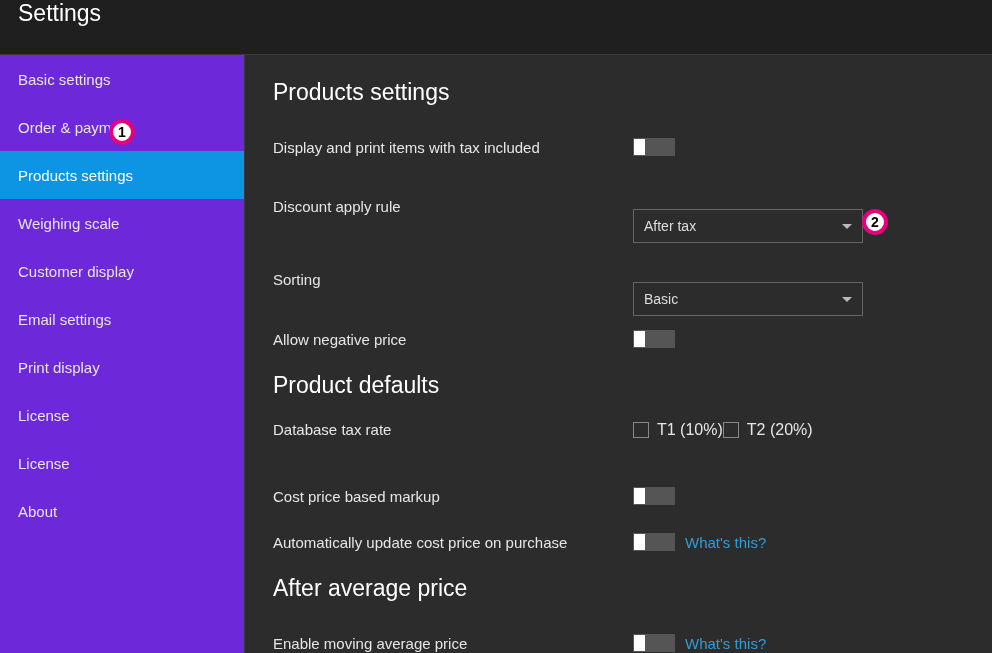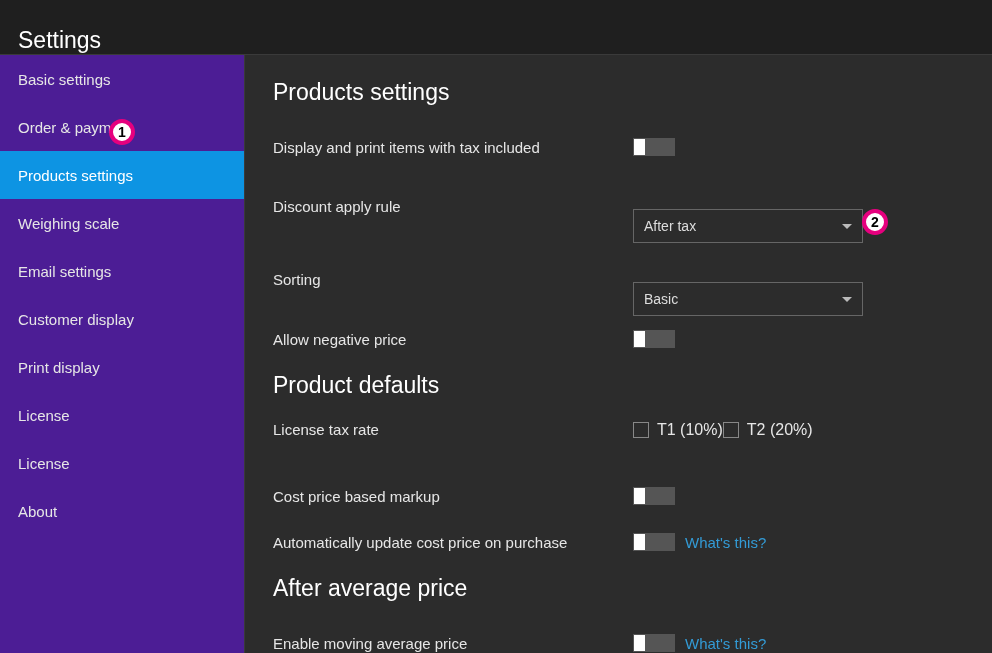--- a/index.html
+++ b/index.html
@@ -8,34 +8,34 @@
     background: #2c2c2c;
     color: #e6e6e6;
     width: 992px;
     height: 653px;
     overflow: hidden;
   }
   .titlebar {
     height: 55px;
     background: #1f1f1f;
     display: flex;
-    align-items: flex-end;
+    align-items: flex-start;
     padding-left: 18px;
     font-size: 23px;
     font-weight: 300;
     color: #fff;
     border-bottom: 1px solid #3a3a3a;
   }
   .app {
     display: flex;
     height: calc(100% - 55px);
   }
   .sidebar {
     width: 245px;
-    background: #4c1d95;
+    background: #6d28d9;
     border-right: 1px solid #3a3a3a;
   }
   .sidebar-item {
     height: 48px;
     display: flex;
     align-items: center;
     padding-left: 18px;
     font-size: 15px;
     cursor: pointer;
   }
@@ -149,24 +149,24 @@
     <div class="sidebar-item">
         <span>Order &amp; payment</span>
       </div>
     <div class="sidebar-item active">
         <span>Products settings</span>
       </div>
     <div class="sidebar-item">
         <span>Weighing scale</span>
       </div>
     <div class="sidebar-item">
+        <span>Customer display</span>
+      </div>
+    <div class="sidebar-item">
         <span>Email settings</span>
-      </div>
-    <div class="sidebar-item">
-        <span>Customer display</span>
       </div>
     <div class="sidebar-item">
         <span>Print display</span>
       </div>
     <div class="sidebar-item">
         <span>License</span>
       </div>
     <div class="sidebar-item">
         <span>License</span>
       </div>
@@ -204,21 +204,21 @@
     <div class="row">
       <div class="label">Allow negative price</div>
       <div class="toggle">
           <div class="toggle-knob"></div>
         </div>
     </div>
 
     <div class="section-title" style="margin-top:10px">Product defaults</div>
 
     <div class="row" style="align-items:flex-start; padding-top:4px;">
-      <div class="label">License tax rate</div>
+      <div class="label">Database tax rate</div>
       <div class="checkbox-group">
         <div class="checkbox-row">
           <span class="checkbox"></span>
           <span>T1 (10%)</span>
         </div>
         <div class="checkbox-row">
           <span class="checkbox"></span>
           <span>T2 (20%)</span>
         </div>
       </div>

